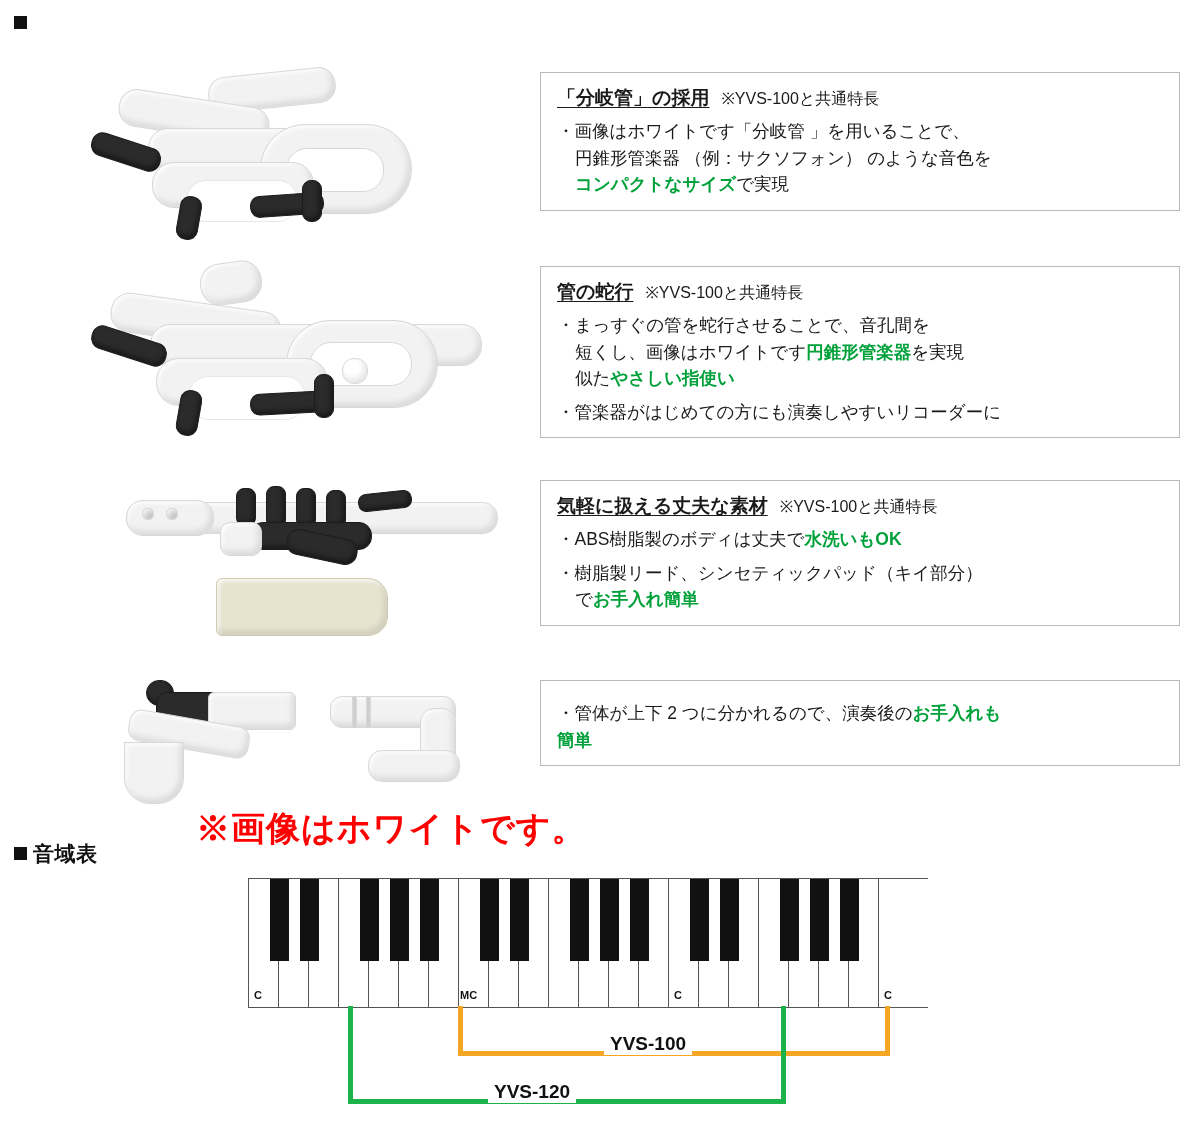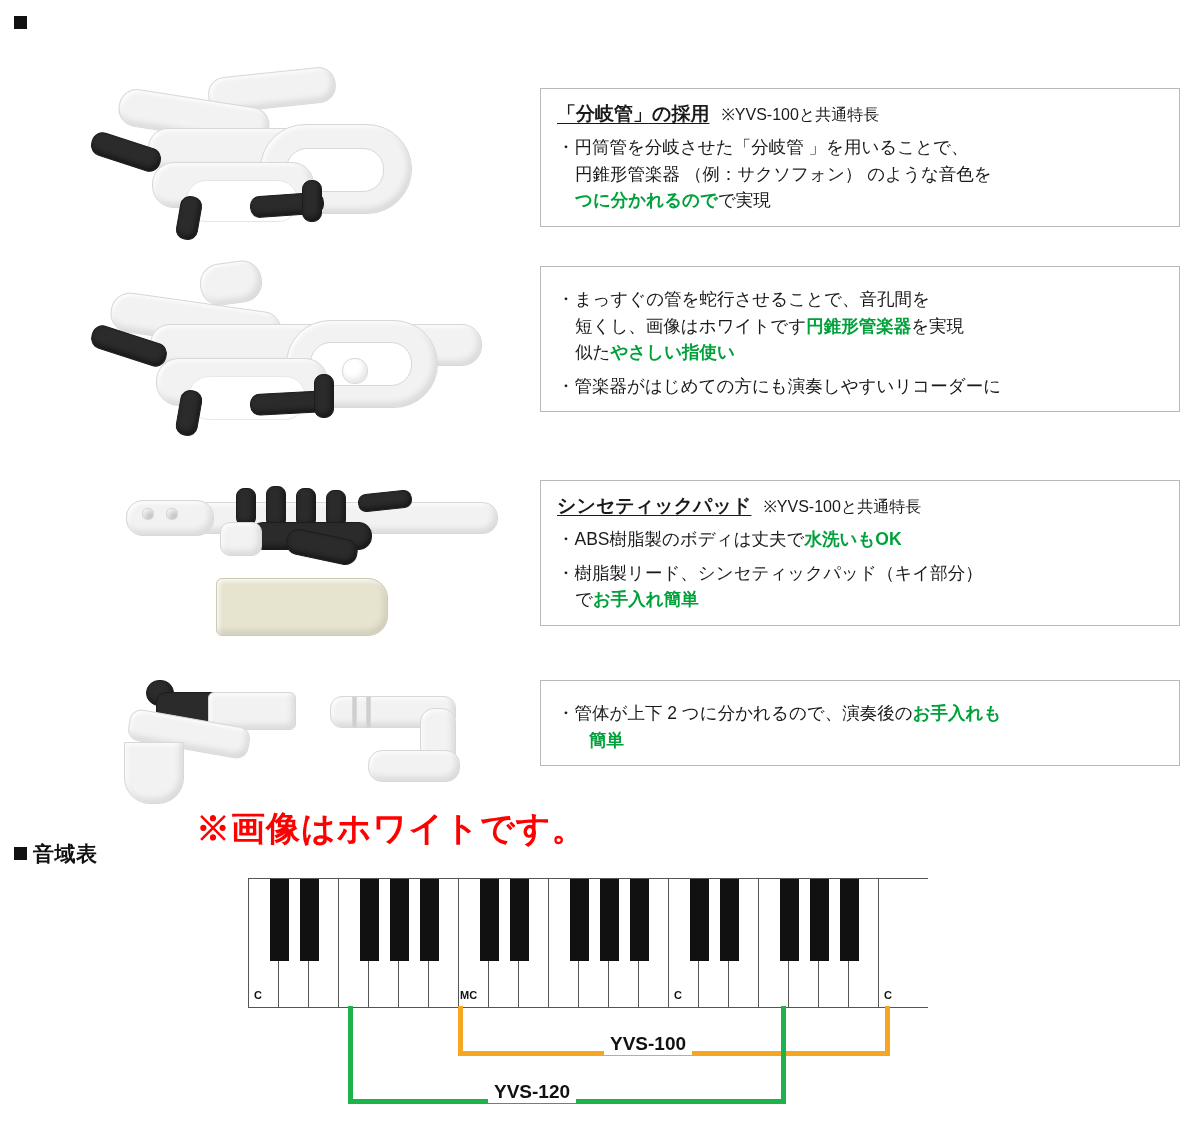--- a/index.html
+++ b/index.html
@@ -212,27 +212,27 @@
         <div class="tube" style="left:170px; top:56px; width:150px; height:88px; border-radius:46px;"></div>
         <div class="tube" style="left:196px; top:80px; width:96px; height:42px; border-radius:21px; background:#ffffff; box-shadow:none;"></div>
         <div class="tube" style="left:62px; top:94px; width:160px; height:44px; border-radius:22px;"></div>
         <div class="tube" style="left:96px; top:112px; width:110px; height:40px; border-radius:20px; background:#ffffff; box-shadow:none; border-color:#e6e6e6;"></div>
         <div class="tube dark" style="left:0px; top:72px; width:70px; height:22px; border-radius:11px; transform:rotate(18deg);"></div>
         <div class="tube dark" style="left:88px; top:128px; width:20px; height:42px; border-radius:10px; transform:rotate(10deg);"></div>
         <div class="tube dark" style="left:160px; top:126px; width:72px; height:20px; border-radius:10px; transform:rotate(-4deg);"></div>
         <div class="tube dark" style="left:212px; top:112px; width:18px; height:40px; border-radius:9px;"></div>
       </div>
     </div>
-    <div class="feature-box" style="top:20px;">
+    <div class="feature-box" style="top:4px;">
       <div>
         <span class="feature-title">「分岐管」の採用</span><span class="feature-note">※YVS-100と共通特長</span>
       </div>
-      <div class="feature-line"><span>・円筒管を分岐させた「分岐管 」を用いることで、</span></div>
+      <div class="feature-line"><span>・画像はホワイトです「分岐管 」を用いることで、</span></div>
       <div class="feature-line indent"><span>円錐形管楽器 （例：サクソフォン） のような音色を</span></div>
-      <div class="feature-line indent"><span class="hl">つに分かれるので</span><span>で実現</span></div>
+      <div class="feature-line indent"><span class="hl">コンパクトなサイズ</span><span>で実現</span></div>
     </div>
   </div>
 
   <div class="feature-row" style="top:262px;">
     <div class="feature-img" style="height:200px;">
       <div class="photo">
         <div class="tube" style="left:110px; top:0px; width:60px; height:40px; border-radius:20px; transform:rotate(-8deg);"></div>
         <div class="tube" style="left:20px; top:40px; width:170px; height:38px; border-radius:19px; transform:rotate(8deg);"></div>
         <div class="tube" style="left:60px; top:62px; width:330px; height:40px; border-radius:20px;"></div>
         <div class="tube" style="left:196px; top:58px; width:150px; height:86px; border-radius:44px;"></div>
@@ -240,20 +240,23 @@
         <div class="tube" style="left:66px; top:96px; width:170px; height:46px; border-radius:23px;"></div>
         <div class="tube" style="left:98px; top:114px; width:116px; height:42px; border-radius:21px; background:#ffffff; box-shadow:none; border-color:#e8e8e8;"></div>
         <div class="tube dark" style="left:0px; top:72px; width:76px; height:22px; border-radius:11px; transform:rotate(18deg);"></div>
         <div class="tube dark" style="left:88px; top:128px; width:20px; height:44px; border-radius:10px; transform:rotate(10deg);"></div>
         <div class="tube dark" style="left:160px; top:130px; width:80px; height:20px; border-radius:10px; transform:rotate(-3deg);"></div>
         <div class="tube dark" style="left:224px; top:112px; width:18px; height:42px; border-radius:9px;"></div>
         <div class="tube" style="left:252px; top:96px; width:24px; height:24px; border-radius:12px; background:#ffffff;"></div>
       </div>
     </div>
     <div class="feature-box" style="top:4px;">
+      <div>
+        <span class="feature-title">管の蛇行</span><span class="feature-note">※YVS-100と共通特長</span>
+      </div>
       <div class="feature-line"><span>・まっすぐの管を蛇行させることで、音孔間を</span></div>
       <div class="feature-line indent"><span>短くし、画像はホワイトです</span><span class="hl">円錐形管楽器</span><span>を実現</span></div>
       <div class="feature-line indent"><span>似た</span><span class="hl">やさしい指使い</span></div>
       <div class="feature-line"><span>・管楽器がはじめての方にも演奏しやすいリコーダーに</span></div>
     </div>
   </div>
 
   <div class="feature-row" style="top:478px;">
     <div class="feature-img" style="height:180px;">
       <div class="photo">
@@ -267,21 +270,21 @@
         <div class="tube dark" style="left:236px; top:12px; width:18px; height:36px; border-radius:8px;"></div>
         <div class="tube dark" style="left:268px; top:14px; width:52px; height:16px; border-radius:8px; transform:rotate(-6deg);"></div>
         <div class="tube dark" style="left:160px; top:44px; width:120px; height:26px; border-radius:13px;"></div>
         <div class="tube dark" style="left:196px; top:56px; width:70px; height:24px; border-radius:12px; transform:rotate(12deg);"></div>
         <div class="tube" style="left:130px; top:44px; width:40px; height:32px; border-radius:10px;"></div>
         <div class="tube cream" style="left:126px; top:100px; width:170px; height:56px; border-radius:6px 20px 20px 6px;"></div>
       </div>
     </div>
     <div class="feature-box" style="top:2px;">
       <div>
-        <span class="feature-title">シンセティックパッド</span><span class="feature-note">※YVS-100と共通特長</span>
+        <span class="feature-title">気軽に扱える丈夫な素材</span><span class="feature-note">※YVS-100と共通特長</span>
       </div>
       <div class="feature-line"><span>・ABS樹脂製のボディは丈夫で</span><span class="hl">水洗いもOK</span></div>
       <div class="feature-line"><span>・樹脂製リード、シンセティックパッド（キイ部分）</span></div>
       <div class="feature-line indent"><span>で</span><span class="hl">お手入れ簡単</span></div>
     </div>
   </div>
 
   <div class="feature-row" style="top:672px;">
     <div class="feature-img" style="height:150px;">
       <div class="photo">
@@ -292,21 +295,21 @@
         <div class="tube" style="left:34px; top:70px; width:58px; height:60px; border-radius:0 0 26px 26px;"></div>
         <div class="tube" style="left:240px; top:24px; width:124px; height:30px; border-radius:12px;"></div>
         <div class="tube" style="left:262px; top:24px; width:3px; height:30px; background:#cfcfcf; box-shadow:none;"></div>
         <div class="tube" style="left:276px; top:24px; width:3px; height:30px; background:#cfcfcf; box-shadow:none;"></div>
         <div class="tube" style="left:330px; top:36px; width:34px; height:70px; border-radius:14px;"></div>
         <div class="tube" style="left:278px; top:78px; width:90px; height:30px; border-radius:14px;"></div>
       </div>
     </div>
     <div class="feature-box" style="top:8px;">
       <div class="feature-line"><span>・管体が上下 2 つに分かれるので、演奏後の</span><span class="hl">お手入れも</span></div>
-      <div class="feature-line" style="margin-top:0;margin-left:32px;"><span class="hl">簡単</span></div>
+      <div class="feature-line" style="margin-top:0;"><span class="hl">簡単</span></div>
     </div>
   </div>
 
   <div id="white-caption">※画像はホワイトです。</div>
 
   <div class="section-heading" id="heading-range">
     <span class="bullet"></span><span>音域表</span>
   </div>
 
   <div id="range-diagram">

